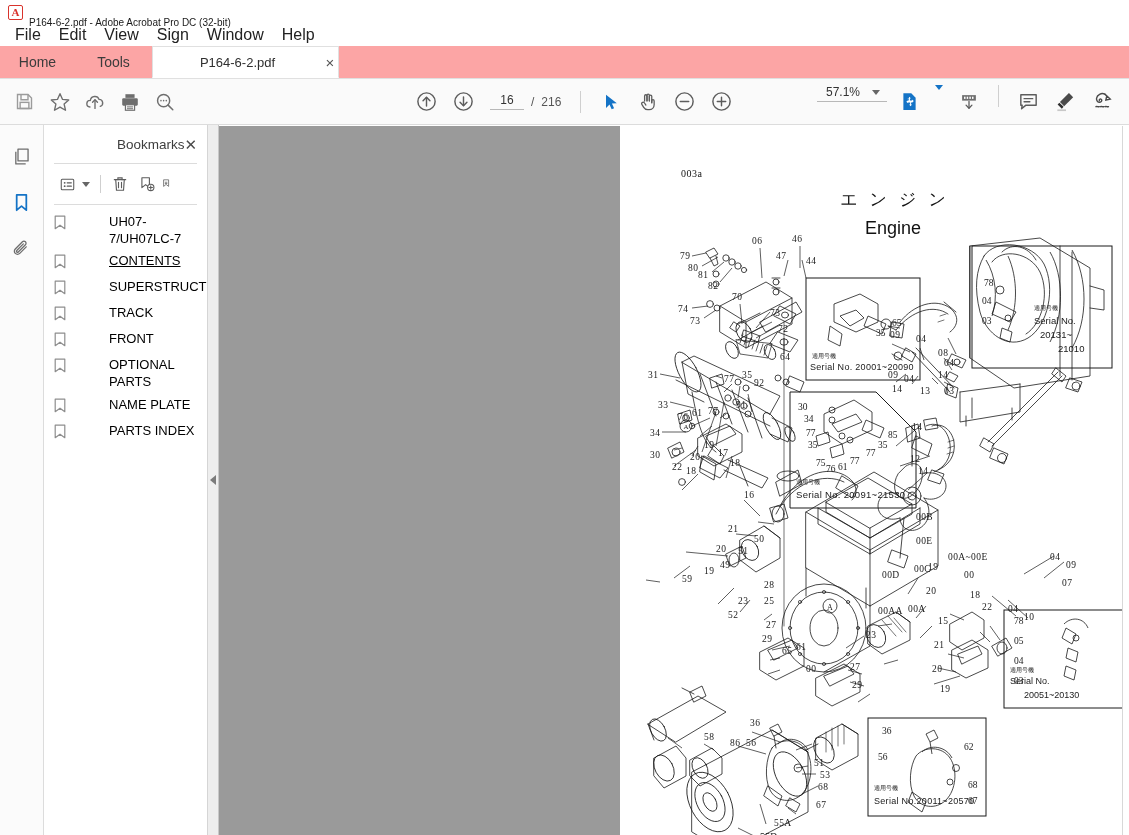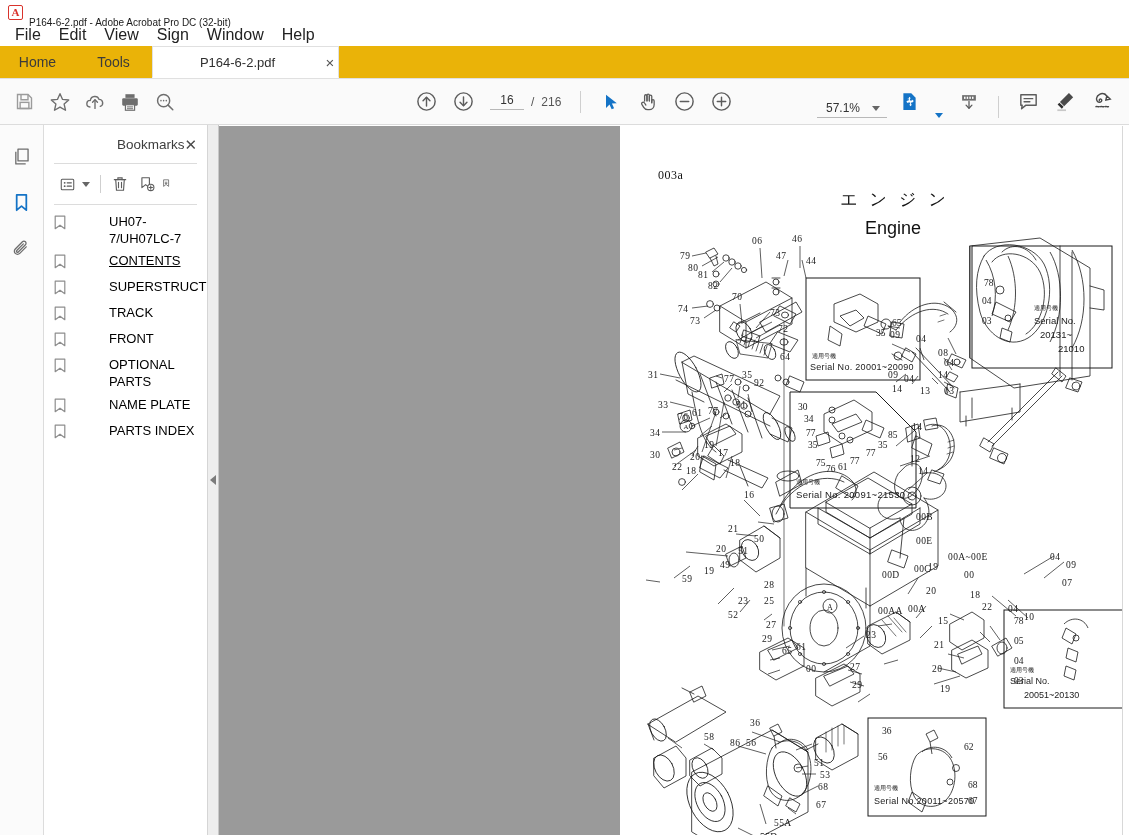--- a/index.html
+++ b/index.html
@@ -28,21 +28,21 @@
   .menubar {
     height: 22px; display: flex; align-items: center;
     background: #ffffff; padding-left: 6px;
   }
   .menu-item {
     font-size: 16px; color: #222; padding: 2px 9px; cursor: default;
   }
 
   
   .tabstrip {
-    height: 33px; background: #eab308; display: flex; align-items: stretch;
+    height: 33px; background: #fca5a5; display: flex; align-items: stretch;
     border-bottom: 1px solid #e0e0e0; position: relative;
   }
   .tab {
     display: flex; align-items: center; justify-content: center;
     font-size: 14px; color: #3b3b3b; cursor: default; position: relative;
   }
   .tab-home { width: 75px; }
   .tab-tools { width: 77px; }
   .tab-doc {
     width: 187px; background: #ffffff; padding: 0 0;
@@ -61,21 +61,21 @@
   
   .toolbar {
     height: 46px; background: #fafafa; border-bottom: 1px solid #dcdcdc;
     display: flex; align-items: center; position: relative;
   }
   .tb-left { display: flex; align-items: center; gap: 2px; padding-left: 8px; }
   .tb-center {
     position: absolute; left: 410px; display: flex; align-items: center; gap: 4px;
   }
   .tb-right {
-    position: absolute; right: 10px; display: flex; align-items: flex-end; gap: 4px;
+    position: absolute; right: 10px; display: flex; align-items: flex-start; gap: 4px;
   }
   .tb-btn {
     width: 33px; height: 33px; display: flex; align-items: center;
     justify-content: center; cursor: pointer; border-radius: 2px;
   }
   .tb-sep { width: 1px; height: 22px; background: #cfcfcf; margin: 0 9px; }
   .pagebox {
     display: flex; align-items: center; gap: 7px; font-size: 12px; color: #444;
     margin: 0 6px;
   }
@@ -172,22 +172,22 @@
     position: absolute; right: 0; top: 0; width: 6px; height: 100%;
     background: #ffffff;
   }
   .page-vline {
     position: absolute; right: 6px; top: 0; width: 1px; height: 100%;
     background: #d8d8d8;
   }
 
   
   .doc-code {
-    position: absolute; left: 38px; top: 42px;
-    font-size: 12px; color: #111; letter-spacing: .5px;
+    position: absolute; left: 61px; top: 42px;
+    font-size: 10px; color: #111; letter-spacing: .5px;
     font-family: "Liberation Serif", serif;
   }
   .doc-title-jp {
     position: absolute; left: 0; right: 0; top: 62px; text-align: center;
     font-size: 17px; color: #111; letter-spacing: 12px;
     font-family: "DejaVu Sans", sans-serif; padding-left: 46px;
   }
   .doc-title-en {
     position: absolute; left: 0; right: 0; top: 92px; text-align: center;
     font-size: 18px; color: #111; padding-left: 34px;

